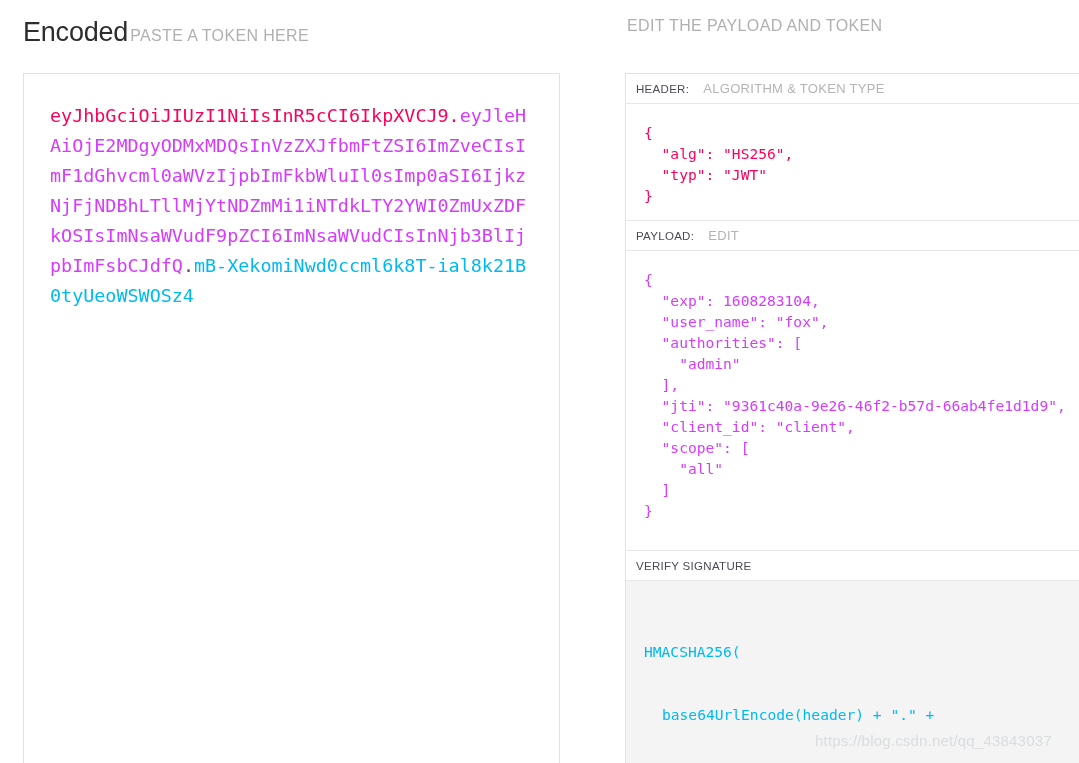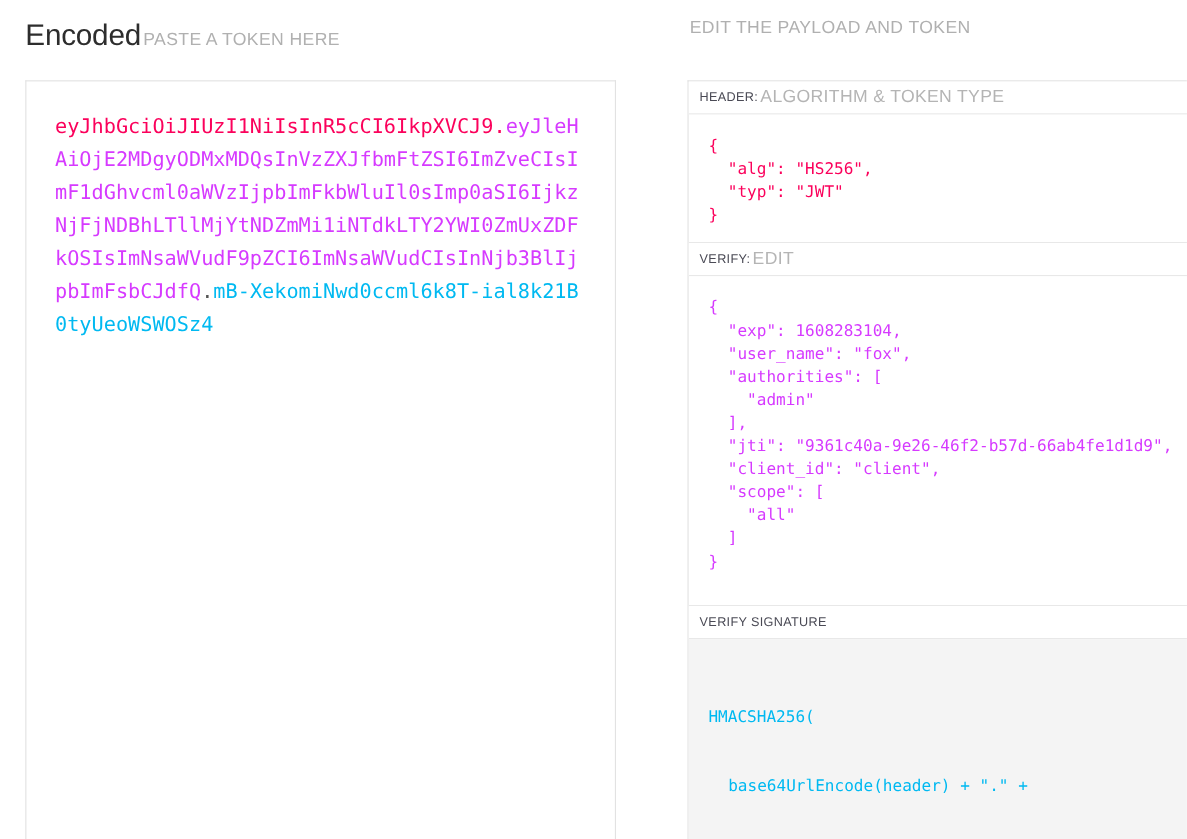--- a/index.html
+++ b/index.html
@@ -86,24 +86,24 @@
     border-bottom: 1px solid #e8e8e8;
     white-space: nowrap;
   }
   .sec-label .k {
     font-size: 11.5px;
     font-weight: 400;
     color: #4a4a55;
     letter-spacing: 0.3px;
   }
   .sec-label .v {
-    font-size: 16px;
+    font-size: 13px;
     color: #b4b4b4;
     letter-spacing: 0.3px;
-    margin-left: 2px;
+    margin-left: 14px;
   }
 
   .sec-body {
     padding: 18px 10px 14px 18px;
     font-family: "DejaVu Sans Mono", monospace;
     font-size: 14.6px;
     line-height: 21px;
     white-space: pre;
     border-bottom: 1px solid #e8e8e8;
     overflow: hidden;
@@ -156,21 +156,21 @@
     <div class="sec-label">
       <span class="k">HEADER:</span>
       <span class="v">ALGORITHM &amp; TOKEN TYPE</span>
     </div>
     <div class="sec-body" id="header-body">{
   "alg": "HS256",
   "typ": "JWT"
 }</div>
 
     <div class="sec-label">
-      <span class="k">VERIFY:</span>
+      <span class="k">PAYLOAD:</span>
       <span class="v">EDIT</span>
     </div>
     <div class="sec-body" id="payload-body">{
   "exp": 1608283104,
   "user_name": "fox",
   "authorities": [
     "admin"
   ],
   "jti": "9361c40a-9e26-46f2-b57d-66ab4fe1d1d9",
   "client_id": "client",
@@ -188,14 +188,15 @@
       <div class="sig-line sig-indent">base64UrlEncode(header) + "." +</div>
       
 
       
 
       
     </div>
 
   </div>
 
+  <div id="watermark">https://blog.csdn.net/qq_43843037</div>
 
 </div>
 
 </body></html>

